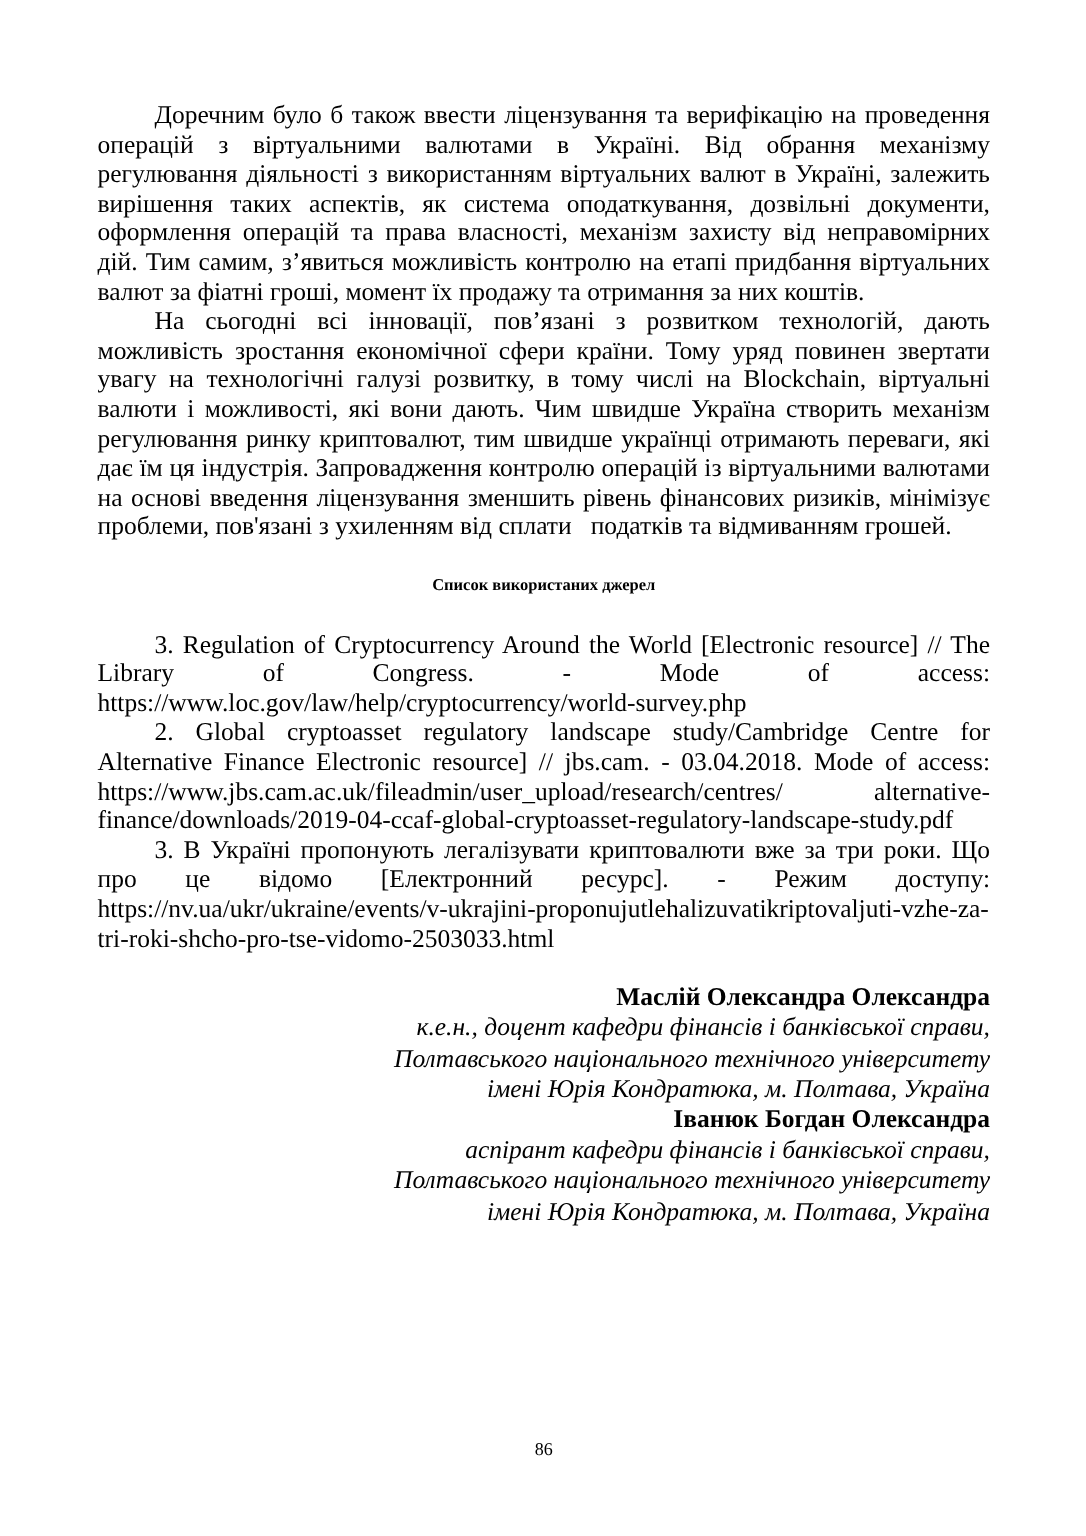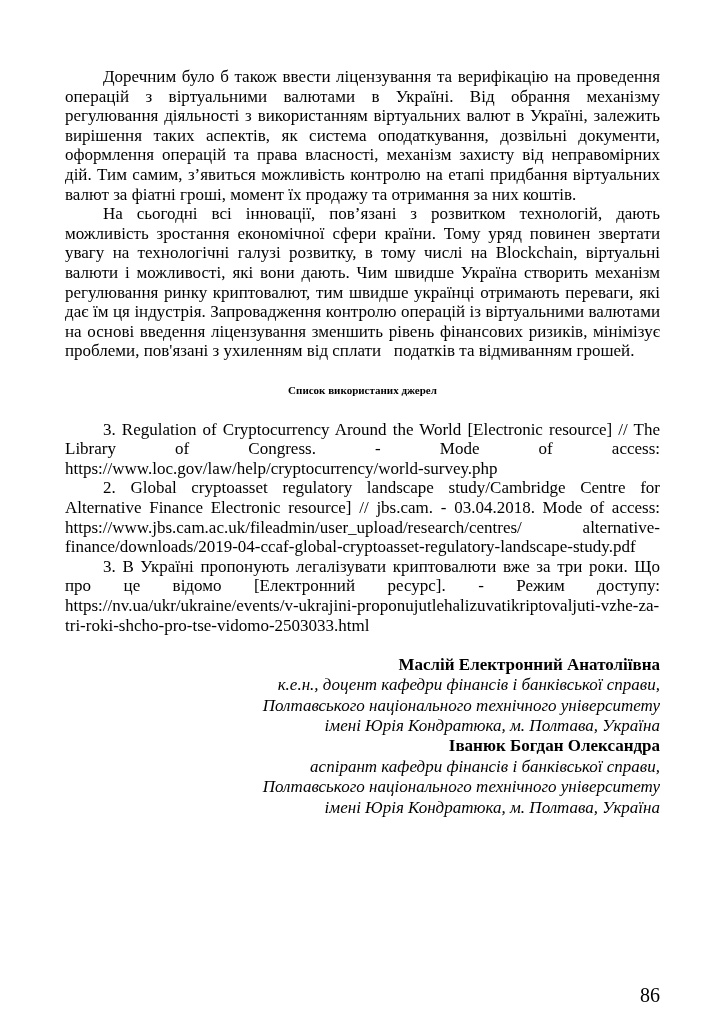--- a/index.html
+++ b/index.html
@@ -53,24 +53,24 @@
   }
   .author-name {
     font-weight: bold;
   }
   .author-line {
     font-style: italic;
   }
   .page-number {
     position: absolute;
     left: 65px;
-    top: 986px;
+    top: 957px;
     width: 595px;
-    text-align: right;
-    font-size: 20px;
+    text-align: center;
+    font-size: 12px;
     line-height: 18px;
   }
 </style>
 </head>
 <body>
 
 <div class="page">
   <div class="content">
 
 
@@ -80,21 +80,21 @@
 
     <h2 class="refs-heading">Список використаних джерел</h2>
 
     <section>
       <p class="par indent">3. Regulation of Cryptocurrency Around the World [Electronic resource] // The Library of Congress. - Mode of access: https://www.loc.gov/law/help/cryptocurrency/world-survey.php</p>
       <p class="par indent">2. Global cryptoasset regulatory landscape study/Cambridge Centre for Alternative Finance Electronic resource] // jbs.cam. - 03.04.2018. Mode of access: https://www.jbs.cam.ac.uk/fileadmin/user_upload/research/centres/ alternative-finance/downloads/2019-04-ccaf-global-cryptoasset-regulatory-landscape-study.pdf</p>
       <p class="par indent">3. В Україні пропонують легалізувати криптовалюти вже за три роки. Що про це відомо [Електронний ресурс]. - Режим доступу: https://nv.ua/ukr/ukraine/events/v-ukrajini-proponujutlehalizuvatikriptovaljuti-vzhe-za-tri-roki-shcho-pro-tse-vidomo-2503033.html</p>
     </section>
 
     <div class="authors">
-      <p class="author-name">Маслій Електронний Анатоліївна</p>
+      <p class="author-name">Маслій Олександра Олександра</p>
       <p class="author-line">к.е.н., доцент кафедри фінансів і банківської справи,</p>
       <p class="author-line">Полтавського національного технічного університету</p>
       <p class="author-line">імені Юрія Кондратюка, м. Полтава, Україна</p>
       <p class="author-name">Іванюк Богдан Олександра</p>
       <p class="author-line">аспірант кафедри фінансів і банківської справи,</p>
       <p class="author-line">Полтавського національного технічного університету</p>
       <p class="author-line">імені Юрія Кондратюка, м. Полтава, Україна</p>
     </div>
 
   </div>

